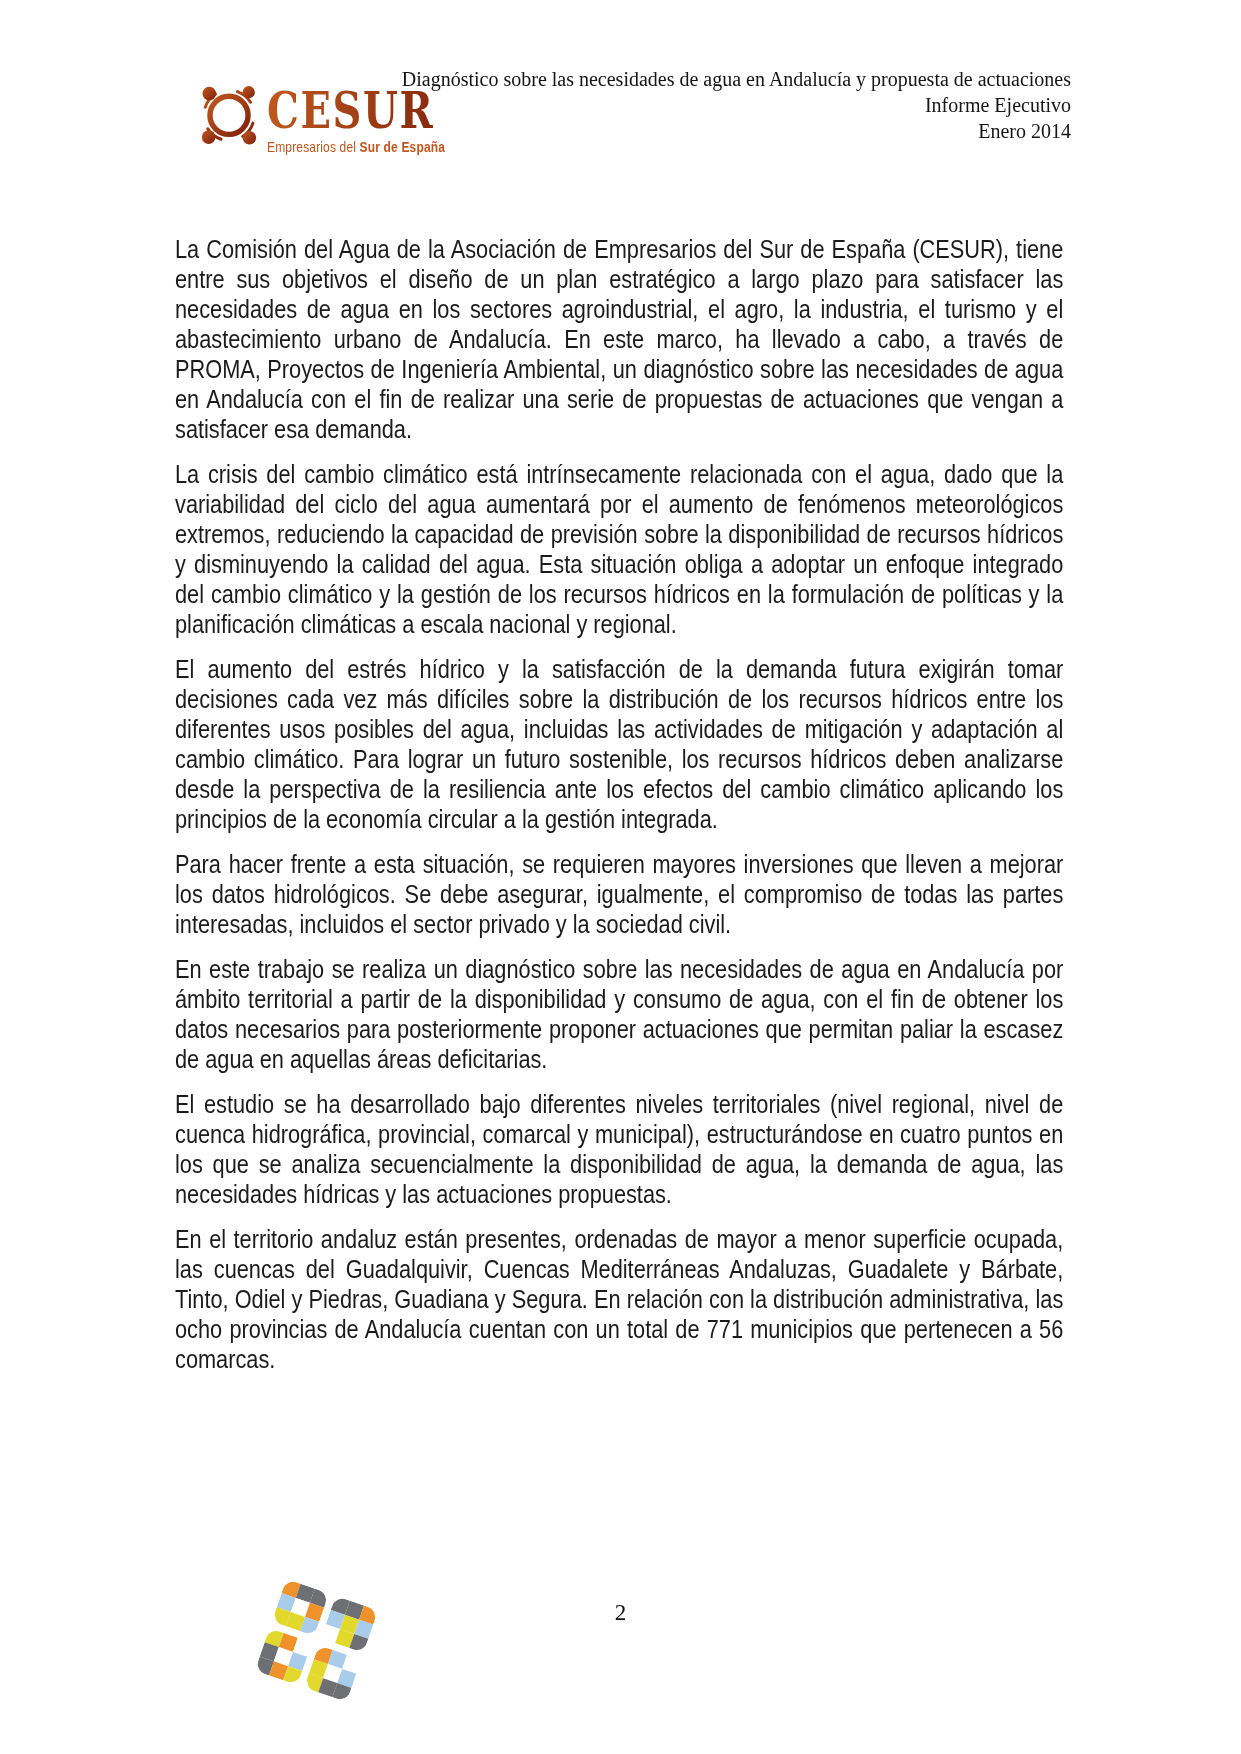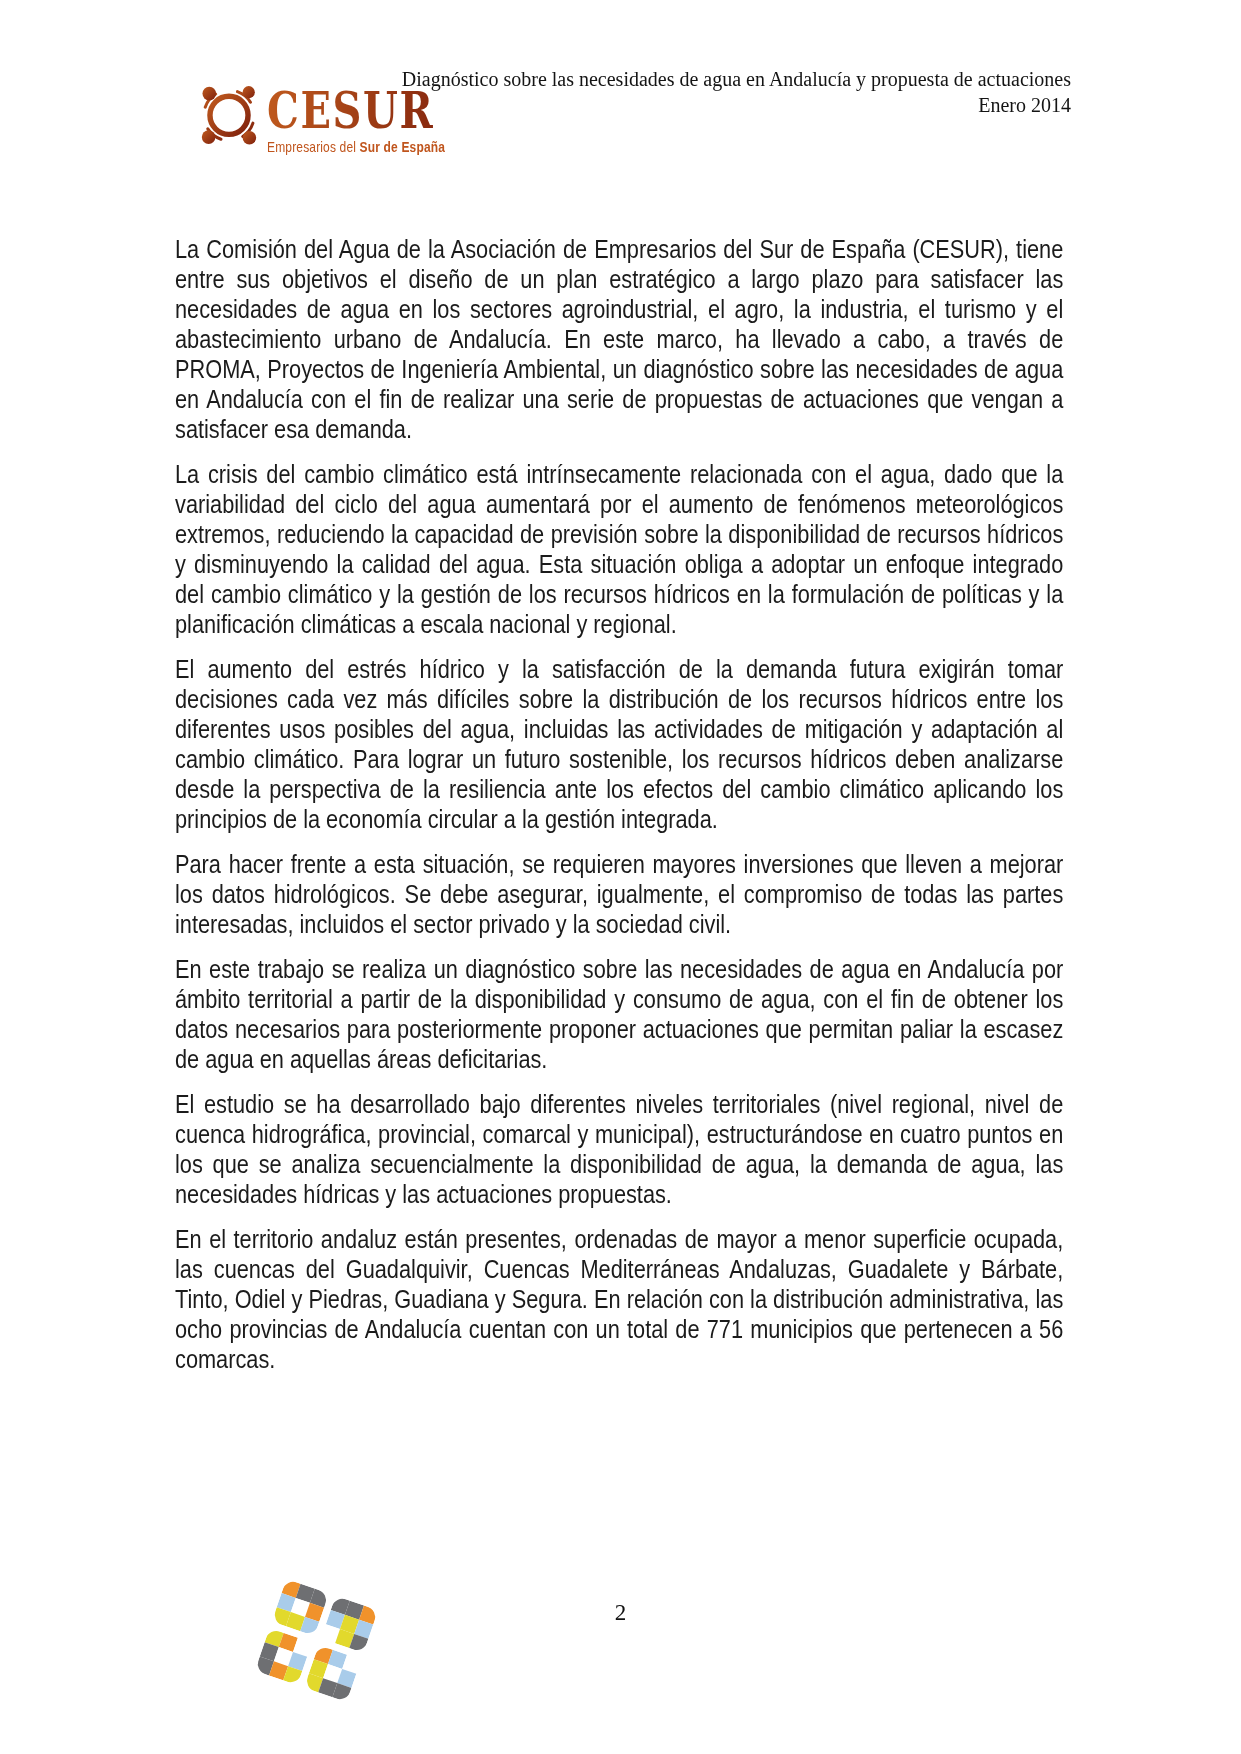--- a/index.html
+++ b/index.html
@@ -85,20 +85,21 @@
       <circle cx="80" cy="85" r="10" fill="url(#bg)"></circle>
     </svg>
     <div class="wordmark-wrap">
       <div class="cesur-word">CESUR</div>
       <div class="tagline"><span>Empresarios del </span><b>Sur de España</b></div>
     </div>
   </div>
 
   <div class="header-title">
     <div>Diagnóstico sobre las necesidades de agua en Andalucía y propuesta de actuaciones</div>
+    <div>Informe Ejecutivo</div>
     <div>Enero 2014</div>
   </div>
 
   <div class="content">
     <p>La Comisión del Agua de la Asociación de Empresarios del Sur de España (CESUR), tiene entre sus objetivos el diseño de un plan estratégico a largo plazo para satisfacer las necesidades de agua en los sectores agroindustrial, el agro, la industria, el turismo y el abastecimiento urbano de Andalucía. En este marco, ha llevado a cabo, a través de PROMA, Proyectos de Ingeniería Ambiental, un diagnóstico sobre las necesidades de agua en Andalucía con el fin de realizar una serie de propuestas de actuaciones que vengan a satisfacer esa demanda.</p>
     <p>La crisis del cambio climático está intrínsecamente relacionada con el agua, dado que la variabilidad del ciclo del agua aumentará por el aumento de fenómenos meteorológicos extremos, reduciendo la capacidad de previsión sobre la disponibilidad de recursos hídricos y disminuyendo la calidad del agua. Esta situación obliga a adoptar un enfoque integrado del cambio climático y la gestión de los recursos hídricos en la formulación de políticas y la planificación climáticas a escala nacional y regional.</p>
     <p>El aumento del estrés hídrico y la satisfacción de la demanda futura exigirán tomar decisiones cada vez más difíciles sobre la distribución de los recursos hídricos entre los diferentes usos posibles del agua, incluidas las actividades de mitigación y adaptación al cambio climático. Para lograr un futuro sostenible, los recursos hídricos deben analizarse desde la perspectiva de la resiliencia ante los efectos del cambio climático aplicando los principios de la economía circular a la gestión integrada.</p>
     <p>Para hacer frente a esta situación, se requieren mayores inversiones que lleven a mejorar los datos hidrológicos. Se debe asegurar, igualmente, el compromiso de todas las partes interesadas, incluidos el sector privado y la sociedad civil.</p>
     <p>En este trabajo se realiza un diagnóstico sobre las necesidades de agua en Andalucía por ámbito territorial a partir de la disponibilidad y consumo de agua, con el fin de obtener los datos necesarios para posteriormente proponer actuaciones que permitan paliar la escasez de agua en aquellas áreas deficitarias.</p>
     <p>El estudio se ha desarrollado bajo diferentes niveles territoriales (nivel regional, nivel de cuenca hidrográfica, provincial, comarcal y municipal), estructurándose en cuatro puntos en los que se analiza secuencialmente la disponibilidad de agua, la demanda de agua, las necesidades hídricas y las actuaciones propuestas.</p>

